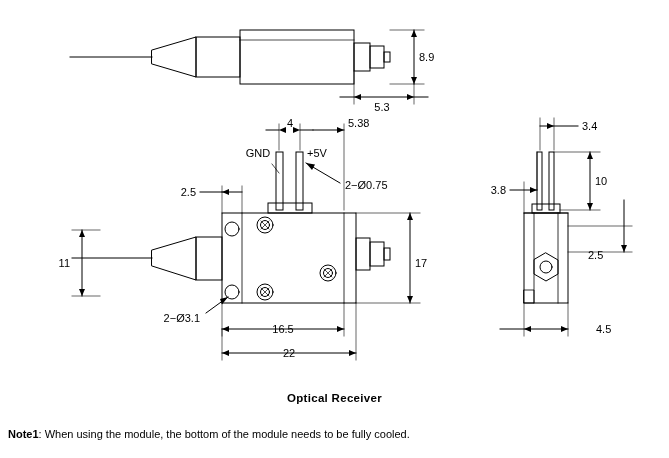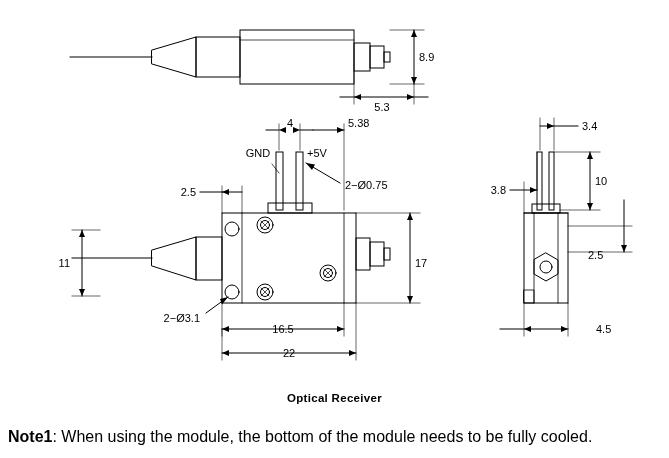--- a/index.html
+++ b/index.html
@@ -41,21 +41,21 @@
     text-align: center;
     font-size: 11.5px;
     font-weight: bold;
     letter-spacing: 0.3px;
   }
   .note {
     position: absolute;
     left: 8px;
     top: 428px;
     width: 655px;
-    font-size: 16px;
+    font-size: 11px;
   }
   .note b { font-weight: bold; }
 </style>
 </head>
 <body>
 
 <div id="stage">
 
   <svg class="drawing" viewBox="0 0 669 458">
     <g stroke="#000000" fill="none" stroke-width="1" stroke-linecap="square">

